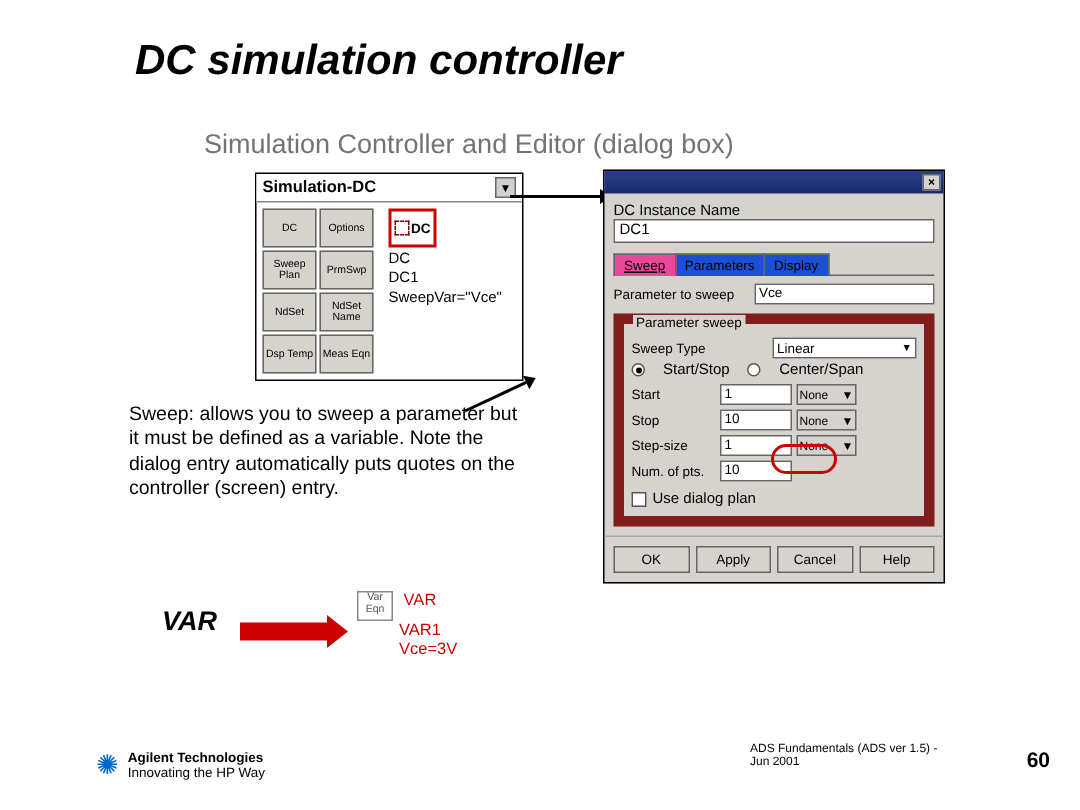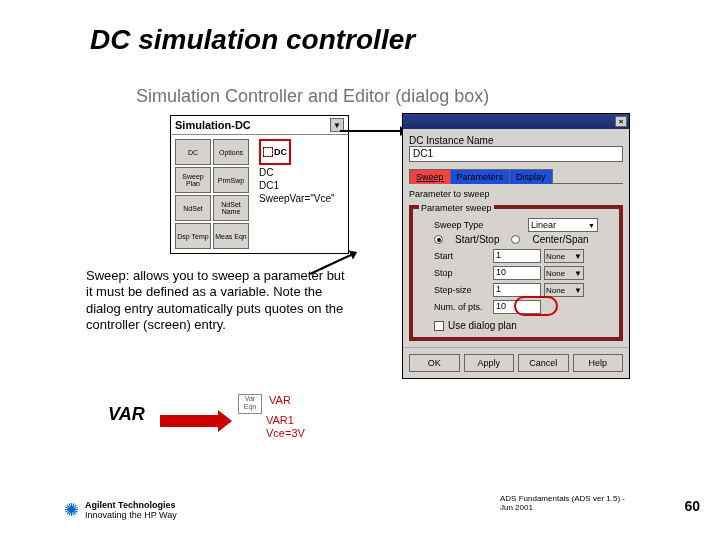--- a/index.html
+++ b/index.html
@@ -153,36 +153,36 @@
   .tab {
     padding:2px 6px;
     border:1px solid #666;
     border-bottom:none;
     background:#1d4ed8;
     margin-right:-1px;
     font-size:9px;
     position:relative;
     top:1px;
   }
-  .tab.active { background:#ef4444; z-index:2;text-decoration:underline; }
+  .tab.active { background:#ec4899; z-index:2;text-decoration:underline; }
   .field-row {
     display:flex;
     align-items:center;
     margin-top:5px;
     gap:4px;
   }
   .field-row .lbl { width:90px; font-size:9px; }
   .field-row .inp {
     flex:1; height:14px; background:#fff; border:1px solid #666;
     font-size:9px; padding:0 2px;
   }
   .fieldset {
-    border:4px solid #7f1d1d;
+    border:7px solid #7f1d1d;
     margin-top:6px;
-    padding:4px 21px 6px;
+    padding:4px 5px 6px;
     position:relative;
   }
   .fs-legend {
     position:absolute; top:-6px; left:6px;
     background:#d6d3ce; padding:0 2px; font-size:9px;
   }
   .radio-row { display:flex; gap:12px; margin:2px 0 4px; align-items:center; }
   .radio { width:9px; height:9px; border:1px solid #555; border-radius:50%; background:#fff; display:inline-flex; align-items:center; justify-content:center; }
   .radio.sel::after { content:''; width:4px; height:4px; background:#000; border-radius:50%; }
   .grid-row { display:flex; align-items:center; margin-top:3px; gap:3px; }
@@ -336,20 +336,21 @@
   <div class="dlg-body">
     <div class="dlg-label">DC Instance Name</div>
     <div class="dlg-input">DC1</div>
     <div class="tabs">
       <div class="tab active">Sweep</div>
       <div class="tab">Parameters</div>
       <div class="tab">Display</div>
     </div>
     <div class="field-row">
       <div class="lbl">Parameter to sweep</div>
+      <div class="inp">Vce</div>
     </div>
     <div class="fieldset">
       <div class="fs-legend">Parameter sweep</div>
       <div class="field-row">
         <div class="lbl">Sweep Type</div>
         <div class="inp" style="display:flex;justify-content:space-between;align-items:center;">
           <span>Linear</span>
             <span style="font-size:7px;">▼</span>
         </div>
       </div>

